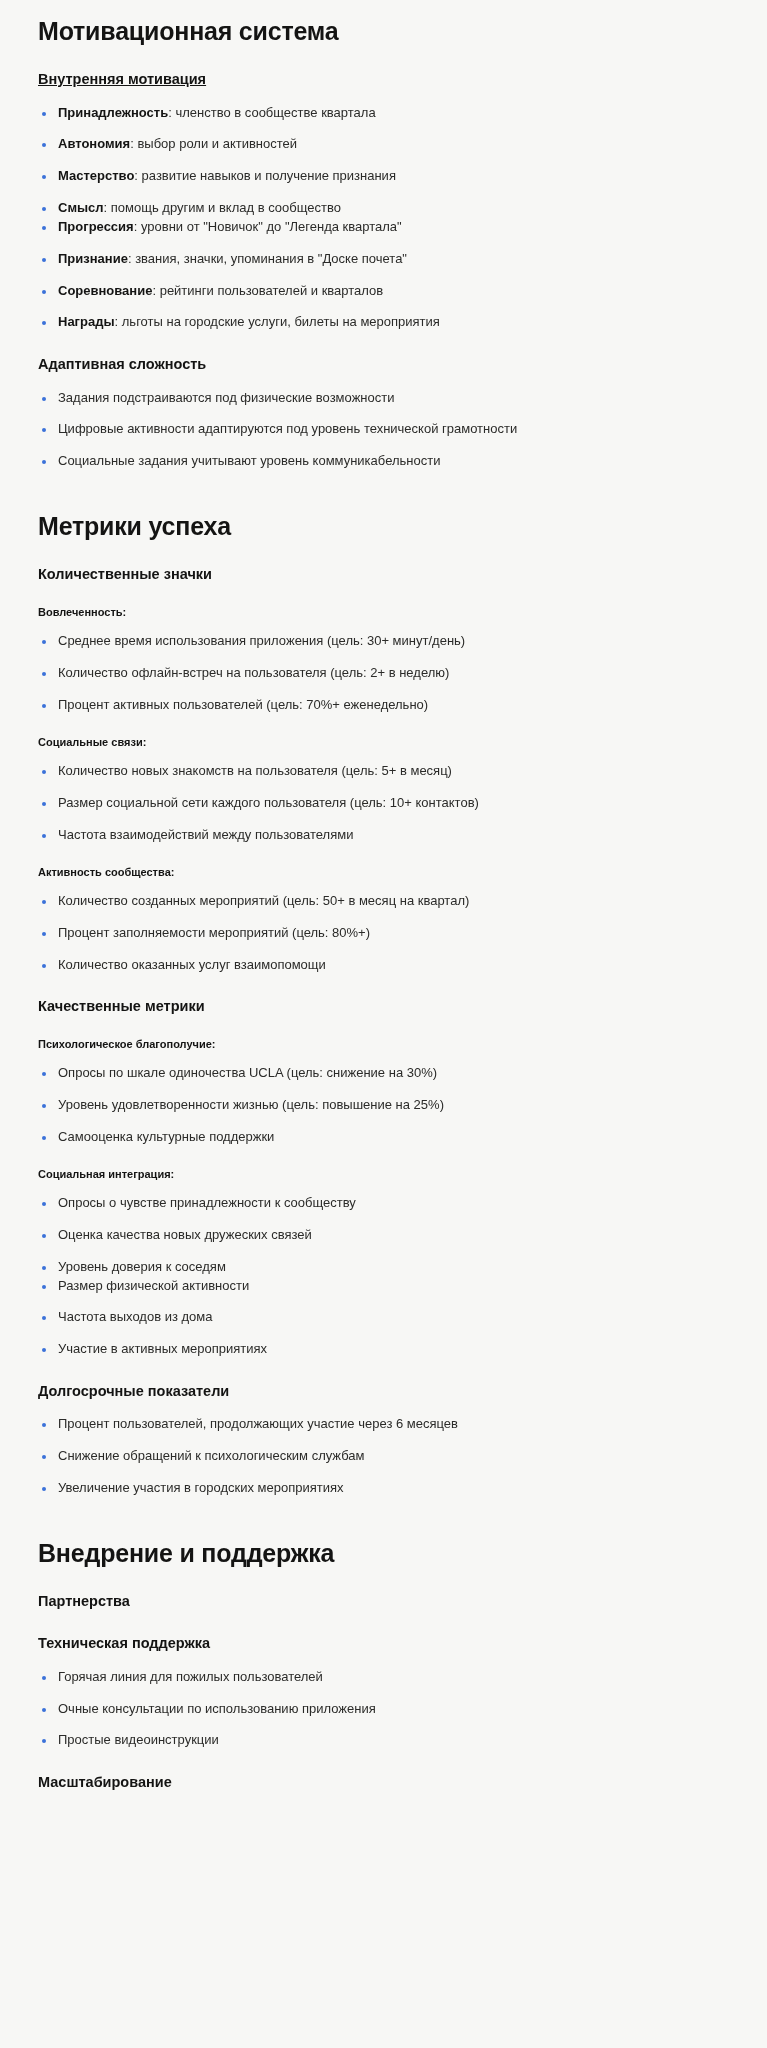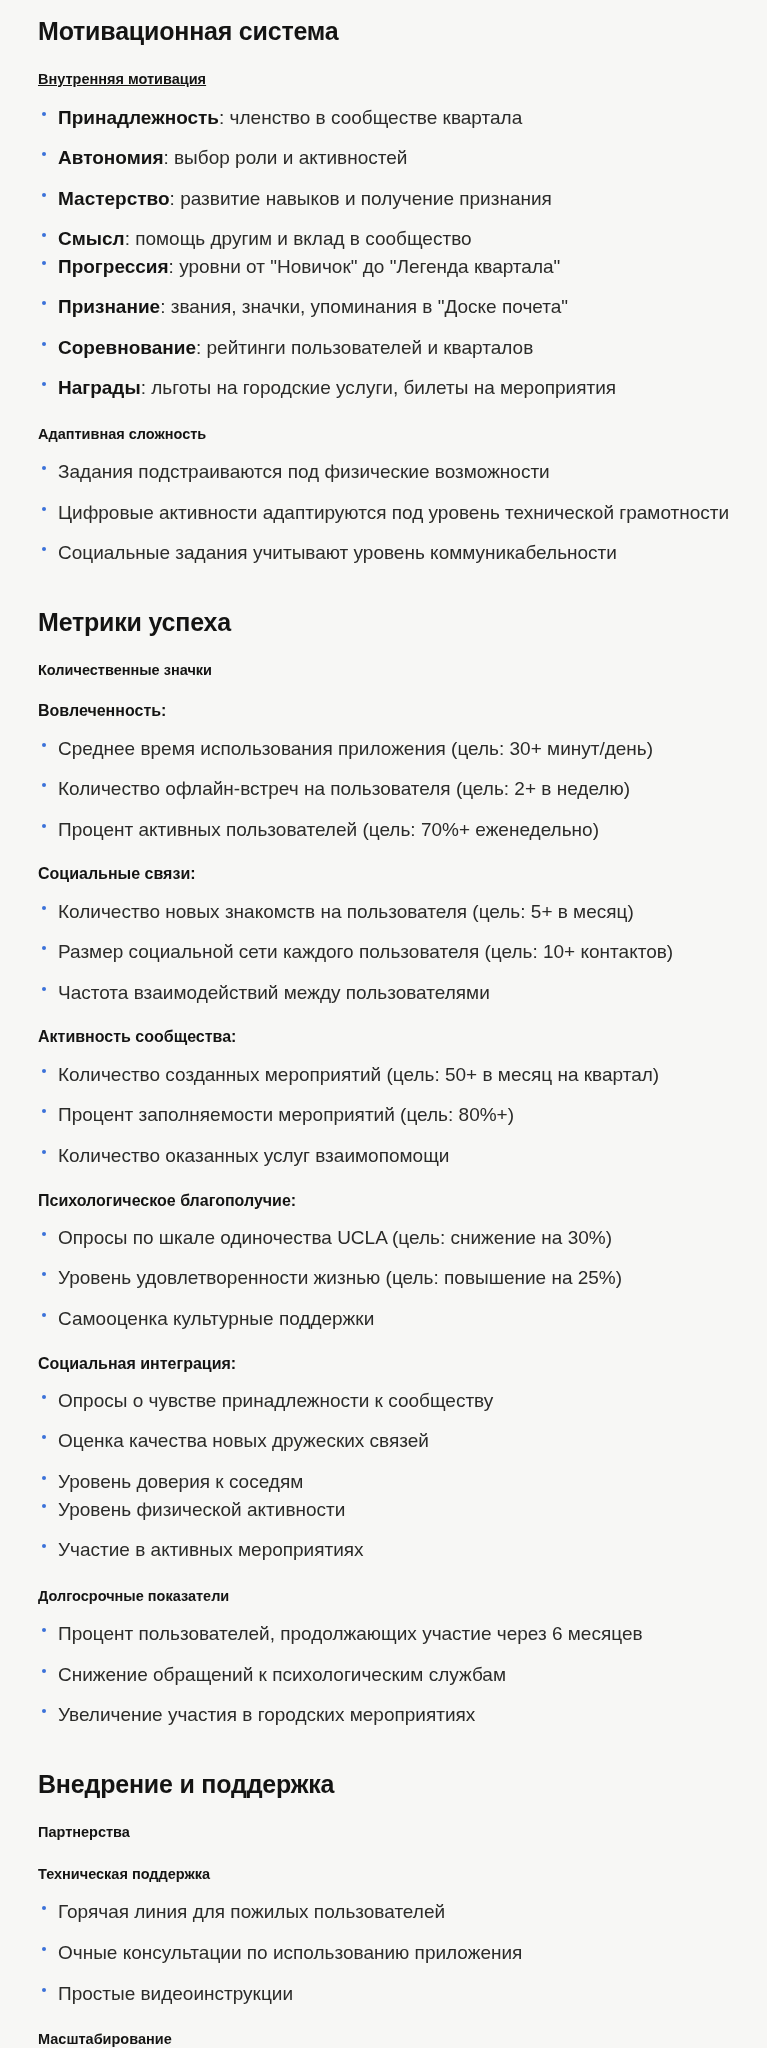--- a/index.html
+++ b/index.html
@@ -41,38 +41,38 @@
   h3.sub-h {
     font-size: 14.5px;
     line-height: 1.4;
     font-weight: 700;
     margin: 22px 0 14px 0;
     color: #141413;
   }
   h3.sub-h.first { margin-top: 0; text-decoration: underline; }
 
   h4.mini-h {
-    font-size: 16px;
+    font-size: 11px;
     line-height: 1.4;
     font-weight: 700;
     margin: 20px 0 12px 0;
     color: #141413;
   }
 
   
   ul.blist {
     list-style: none;
     margin: 0 0 0 0;
     padding: 0;
   }
   ul.blist li {
     position: relative;
     padding: 0 0 0 20px;
     margin: 0 0 13px 0;
-    font-size: 19px;
+    font-size: 13px;
     line-height: 1.45;
     color: #2b2b29;
   }
   ul.blist li:last-child { margin-bottom: 0; }
   ul.blist li::before {
     content: "";
     position: absolute;
     left: 4px;
     top: 8px;
     width: 4px;
@@ -127,34 +127,36 @@
           <li><span>Количество новых знакомств на пользователя (цель: 5+ в месяц)</span></li>
           <li><span>Размер социальной сети каждого пользователя (цель: 10+ контактов)</span></li>
           <li><span>Частота взаимодействий между пользователями</span></li>
         </ul>
         <h4 class="mini-h">Активность сообщества:</h4>
         <ul class="blist list-block">
           <li><span>Количество созданных мероприятий (цель: 50+ в месяц на квартал)</span></li>
           <li><span>Процент заполняемости мероприятий (цель: 80%+)</span></li>
           <li><span>Количество оказанных услуг взаимопомощи</span></li>
         </ul>
+        <h3 class="sub-h">Качественные метрики</h3>
         <h4 class="mini-h">Психологическое благополучие:</h4>
         <ul class="blist list-block">
           <li><span>Опросы по шкале одиночества UCLA (цель: снижение на 30%)</span></li>
           <li><span>Уровень удовлетворенности жизнью (цель: повышение на 25%)</span></li>
           <li><span>Самооценка культурные поддержки</span></li>
         </ul>
         <h4 class="mini-h">Социальная интеграция:</h4>
         <ul class="blist list-block">
           <li><span>Опросы о чувстве принадлежности к сообществу</span></li>
           <li><span>Оценка качества новых дружеских связей</span></li>
           <li><span>Уровень доверия к соседям</span></li>
         </ul>
         <ul class="blist list-block">
-          <li><span>Уровень физической активности</span></li>
+          <li><span>Размер физической активности</span></li>
+          <li><span>Частота выходов из дома</span></li>
           <li><span>Участие в активных мероприятиях</span></li>
         </ul>
         <h3 class="sub-h">Долгосрочные показатели</h3>
         <ul class="blist list-block">
           <li><span>Процент пользователей, продолжающих участие через 6 месяцев</span></li>
           <li><span>Снижение обращений к психологическим службам</span></li>
           <li><span>Увеличение участия в городских мероприятиях</span></li>
         </ul>
         <h1 class="doc-h spaced">Внедрение и поддержка</h1>
         <h3 class="sub-h">Партнерства</h3>

